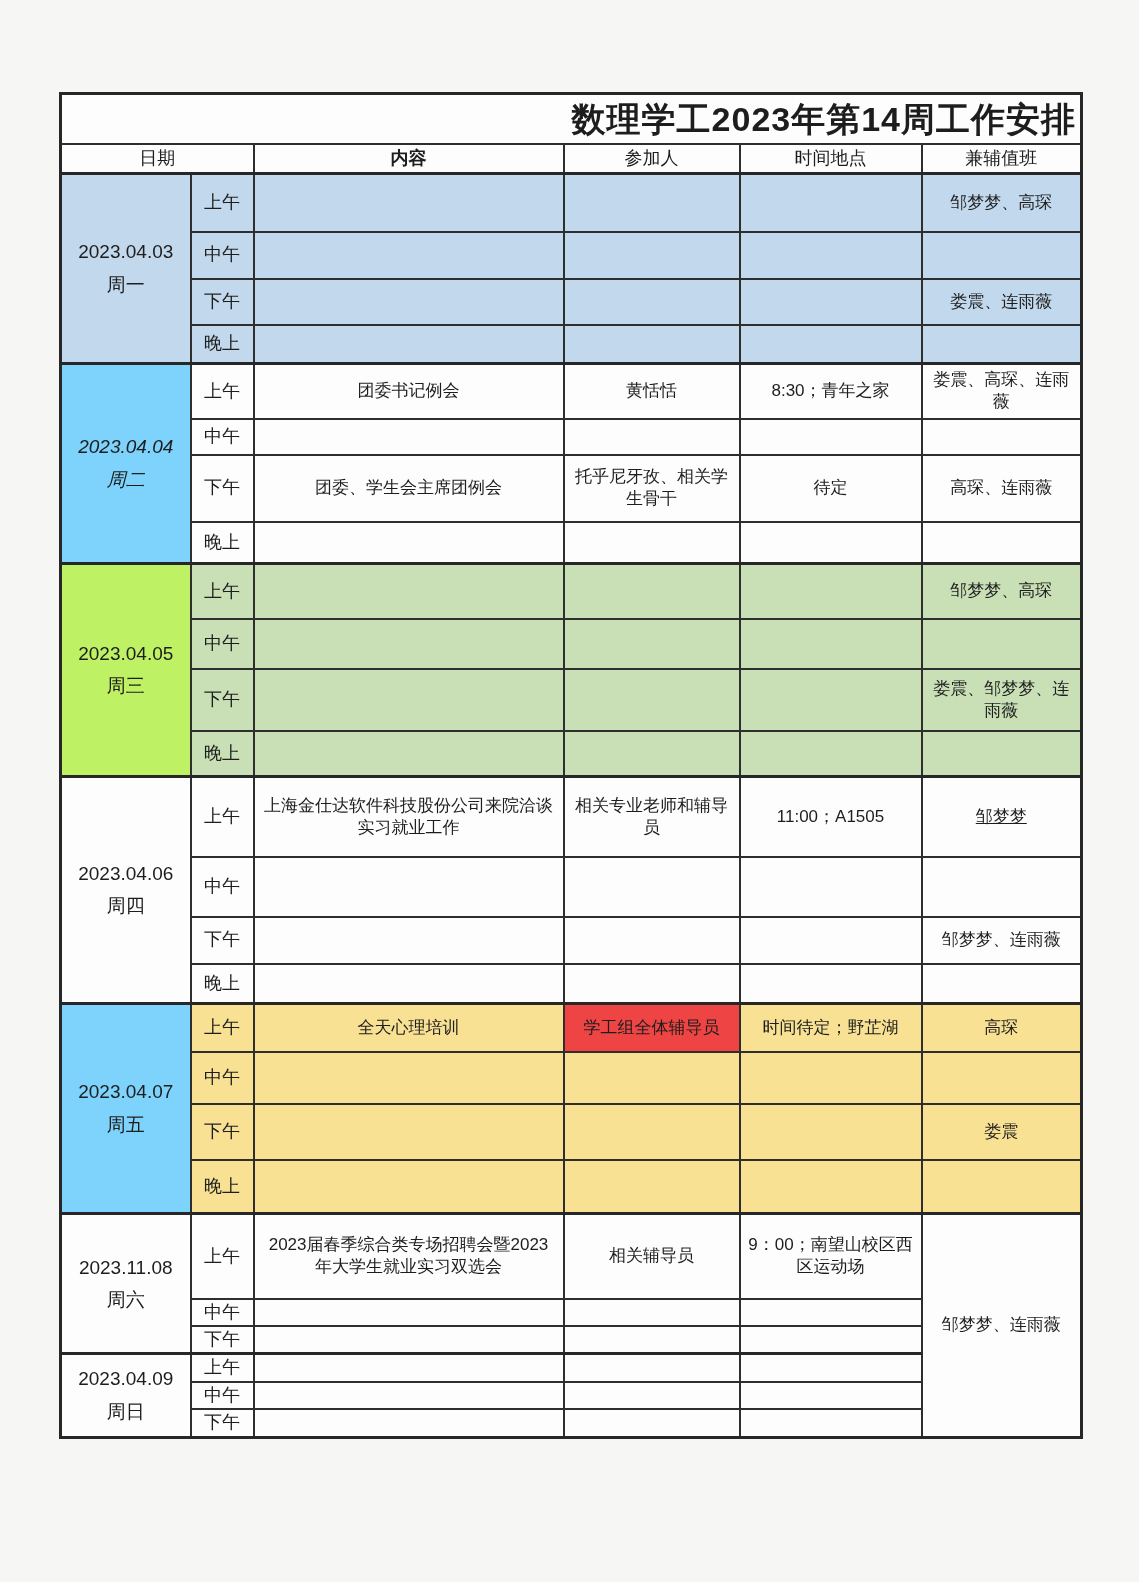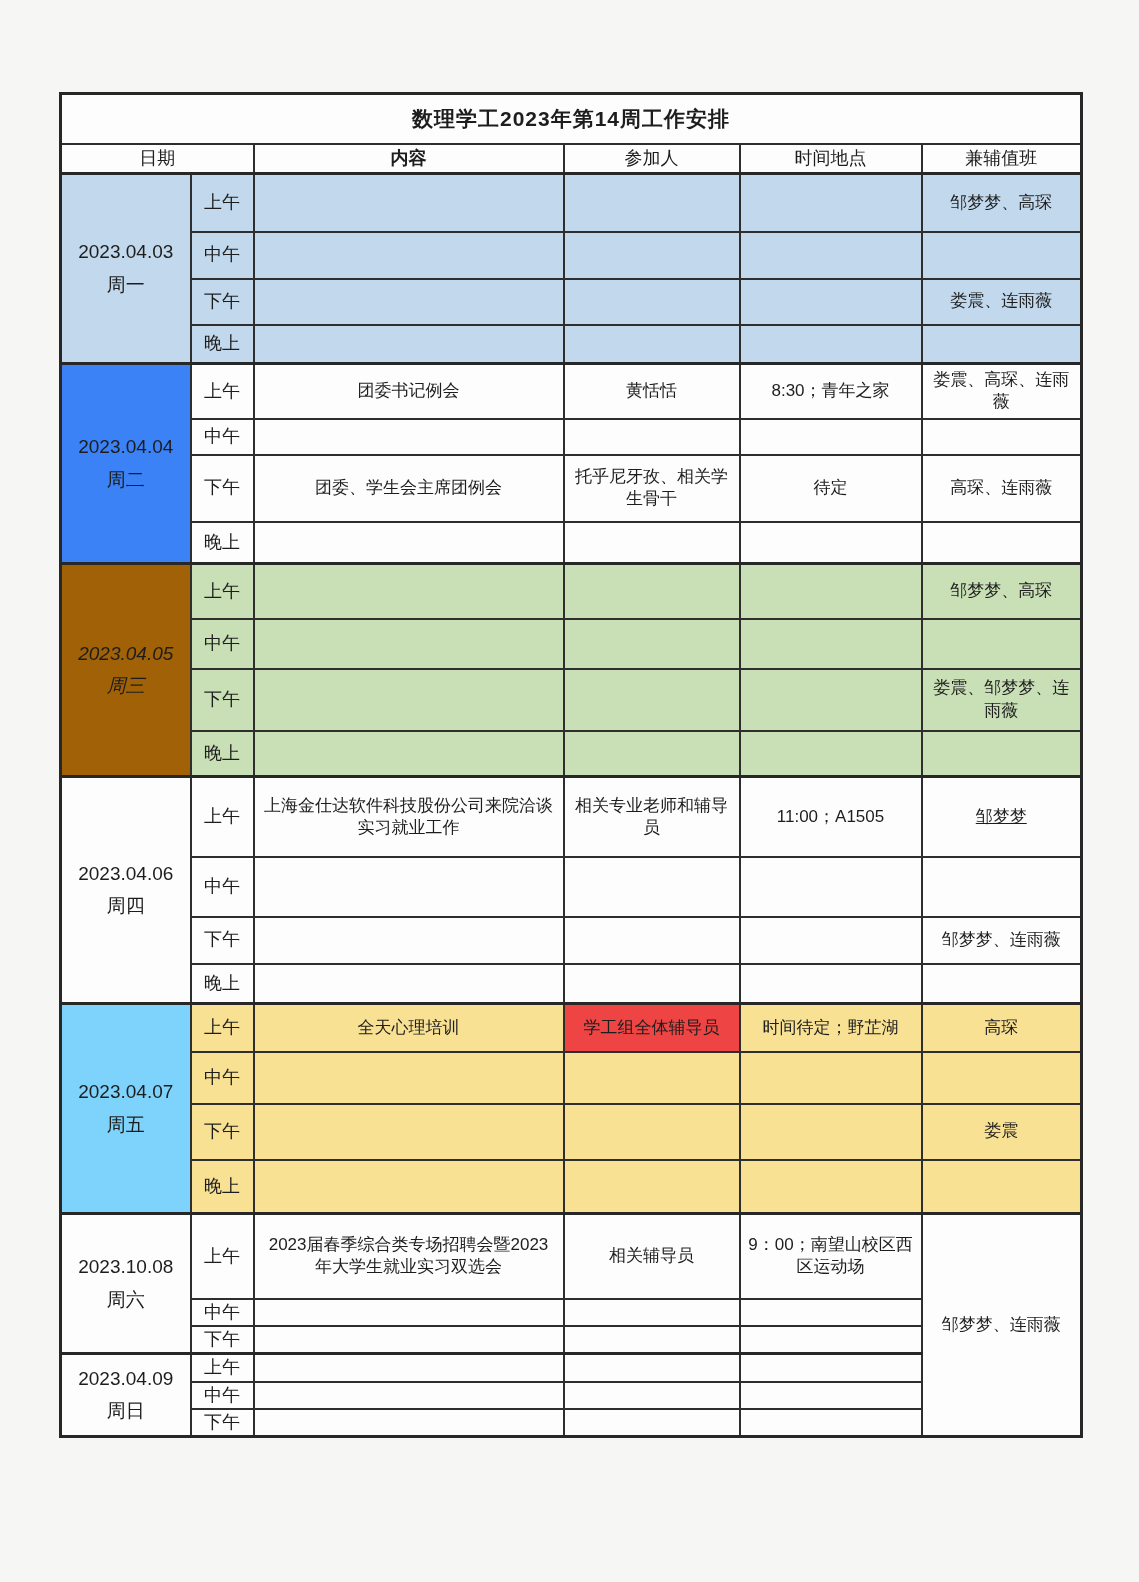--- a/index.html
+++ b/index.html
@@ -19,22 +19,23 @@
   }
   td,th{
     border:2px solid #2e2e2e;
     text-align:center;vertical-align:middle;
     padding:2px 6px;
     font-size:17px;line-height:1.3;
     overflow:hidden;
     font-weight:normal;
   }
   .title-cell{
-    font-size:21px;font-weight:bold;height:44px;letter-spacing:1px;
+    font-size:34px;font-weight:bold;height:44px;letter-spacing:1px;
     padding:2px 4px;
+    text-align:right;
   }
   thead th{height:25px;font-size:18px;padding:1px 4px;}
   th.col-content{font-weight:bold;}
   .c-date{font-size:19px;line-height:1.7;}
   .c-period{font-size:18px;padding:1px 4px;}
   .c-content,.c-part,.c-time,.c-duty{font-size:17px;}
   tr.day-start td{border-top:3px solid #272727;}
 </style>
 </head>
 <body>
@@ -88,21 +89,21 @@
           <td class="c-duty" style="background: rgb(194, 216, 236);">娄震、连雨薇</td>
         </tr>
         <tr style="height: 39px;">
           <td class="c-period" style="background: rgb(194, 216, 236);">晚上</td>
           <td class="c-content" style="background: rgb(194, 216, 236);"></td>
           <td class="c-part" style="background: rgb(194, 216, 236);"></td>
           <td class="c-time" style="background: rgb(194, 216, 236);"></td>
           <td class="c-duty" style="background: rgb(194, 216, 236);"></td>
         </tr>
         <tr class="day-start" style="height: 55px;">
-          <td class="c-date" rowspan="4" style="background: #3b82f6;">
+          <td class="c-date" rowspan="4" style="background: #7dd3fc; font-style: italic;">
             <div class="">2023.04.04</div>
             <div class="">周二</div>
           </td>
           <td class="c-period" style="background: rgb(253, 253, 253);">上午</td>
           <td class="c-content" style="background: rgb(253, 253, 253);">团委书记例会</td>
           <td class="c-part" style="background: rgb(253, 253, 253);">黄恬恬</td>
           <td class="c-time" style="background: rgb(253, 253, 253);">8:30；青年之家</td>
           <td class="c-duty" style="background: rgb(253, 253, 253);">娄震、高琛、连雨薇</td>
         </tr>
         <tr style="height: 36px;">
@@ -120,21 +121,21 @@
           <td class="c-duty" style="background: rgb(253, 253, 253);">高琛、连雨薇</td>
         </tr>
         <tr style="height: 42px;">
           <td class="c-period" style="background: rgb(253, 253, 253);">晚上</td>
           <td class="c-content" style="background: rgb(253, 253, 253);"></td>
           <td class="c-part" style="background: rgb(253, 253, 253);"></td>
           <td class="c-time" style="background: rgb(253, 253, 253);"></td>
           <td class="c-duty" style="background: rgb(253, 253, 253);"></td>
         </tr>
         <tr class="day-start" style="height: 55px;">
-          <td class="c-date" rowspan="4" style="background: #a16207; font-style: italic;">
+          <td class="c-date" rowspan="4" style="background: #bef264;">
             <div class="">2023.04.05</div>
             <div class="">周三</div>
           </td>
           <td class="c-period" style="background: rgb(201, 224, 182);">上午</td>
           <td class="c-content" style="background: rgb(201, 224, 182);"></td>
           <td class="c-part" style="background: rgb(201, 224, 182);"></td>
           <td class="c-time" style="background: rgb(201, 224, 182);"></td>
           <td class="c-duty" style="background: rgb(201, 224, 182);">邹梦梦、高琛</td>
         </tr>
         <tr style="height: 50px;">
@@ -217,21 +218,21 @@
         </tr>
         <tr style="height: 54px;">
           <td class="c-period" style="background: rgb(248, 225, 147);">晚上</td>
           <td class="c-content" style="background: rgb(248, 225, 147);"></td>
           <td class="c-part" style="background: rgb(248, 225, 147);"></td>
           <td class="c-time" style="background: rgb(248, 225, 147);"></td>
           <td class="c-duty" style="background: rgb(248, 225, 147);"></td>
         </tr>
         <tr class="day-start" style="height: 85px;">
           <td class="c-date" rowspan="3" style="background: rgb(253, 253, 253);">
-            <div class="">2023.10.08</div>
+            <div class="">2023.11.08</div>
             <div class="">周六</div>
           </td>
           <td class="c-period" style="background: rgb(253, 253, 253);">上午</td>
           <td class="c-content" style="background: rgb(253, 253, 253);">2023届春季综合类专场招聘会暨2023年大学生就业实习双选会</td>
           <td class="c-part" style="background: rgb(253, 253, 253);">相关辅导员</td>
           <td class="c-time" style="background: rgb(253, 253, 253);">9：00；南望山校区西区运动场</td>
           <td class="c-duty" rowspan="6" style="background: rgb(253, 253, 253);">邹梦梦、连雨薇</td>
         </tr>
         <tr style="height: 26px;">
           <td class="c-period" style="background: rgb(253, 253, 253);">中午</td>

